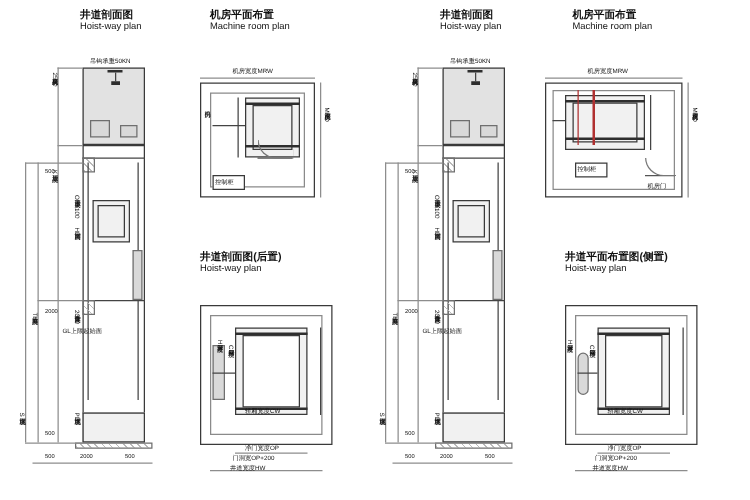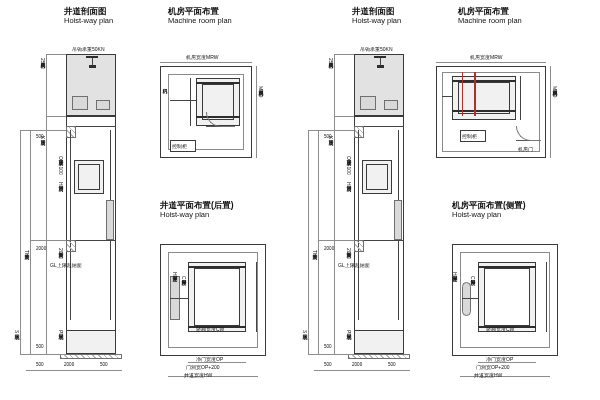--- a/index.html
+++ b/index.html
@@ -39,25 +39,25 @@
   </div>
   <div class="ttl" style="left:352px;top:6px;">
     <span>井道剖面图</span>
     <span class="en">Hoist-way plan</span>
   </div>
   <div class="ttl" style="left:458px;top:6px;">
     <span>机房平面布置</span>
     <span class="en">Machine room plan</span>
   </div>
   <div class="ttl" style="left:160px;top:200px;">
-    <span>井道平面布置(后置)</span>
+    <span>井道剖面图(后置)</span>
     <span class="en">Hoist-way plan</span>
   </div>
   <div class="ttl" style="left:452px;top:200px;">
-    <span>机房平面布置(侧置)</span>
+    <span>井道平面布置图(侧置)</span>
     <span class="en">Hoist-way plan</span>
   </div>
 
   <div>
 
     <div class="lbl" style="left:72px;top:46px;">吊钩承重50KN</div>
 
     <div class="box g" style="left:66px;top:54px;width:50px;height:62px;"></div>
     <div class="hl" style="left:66px;top:116px;width:50px;"></div>
 

